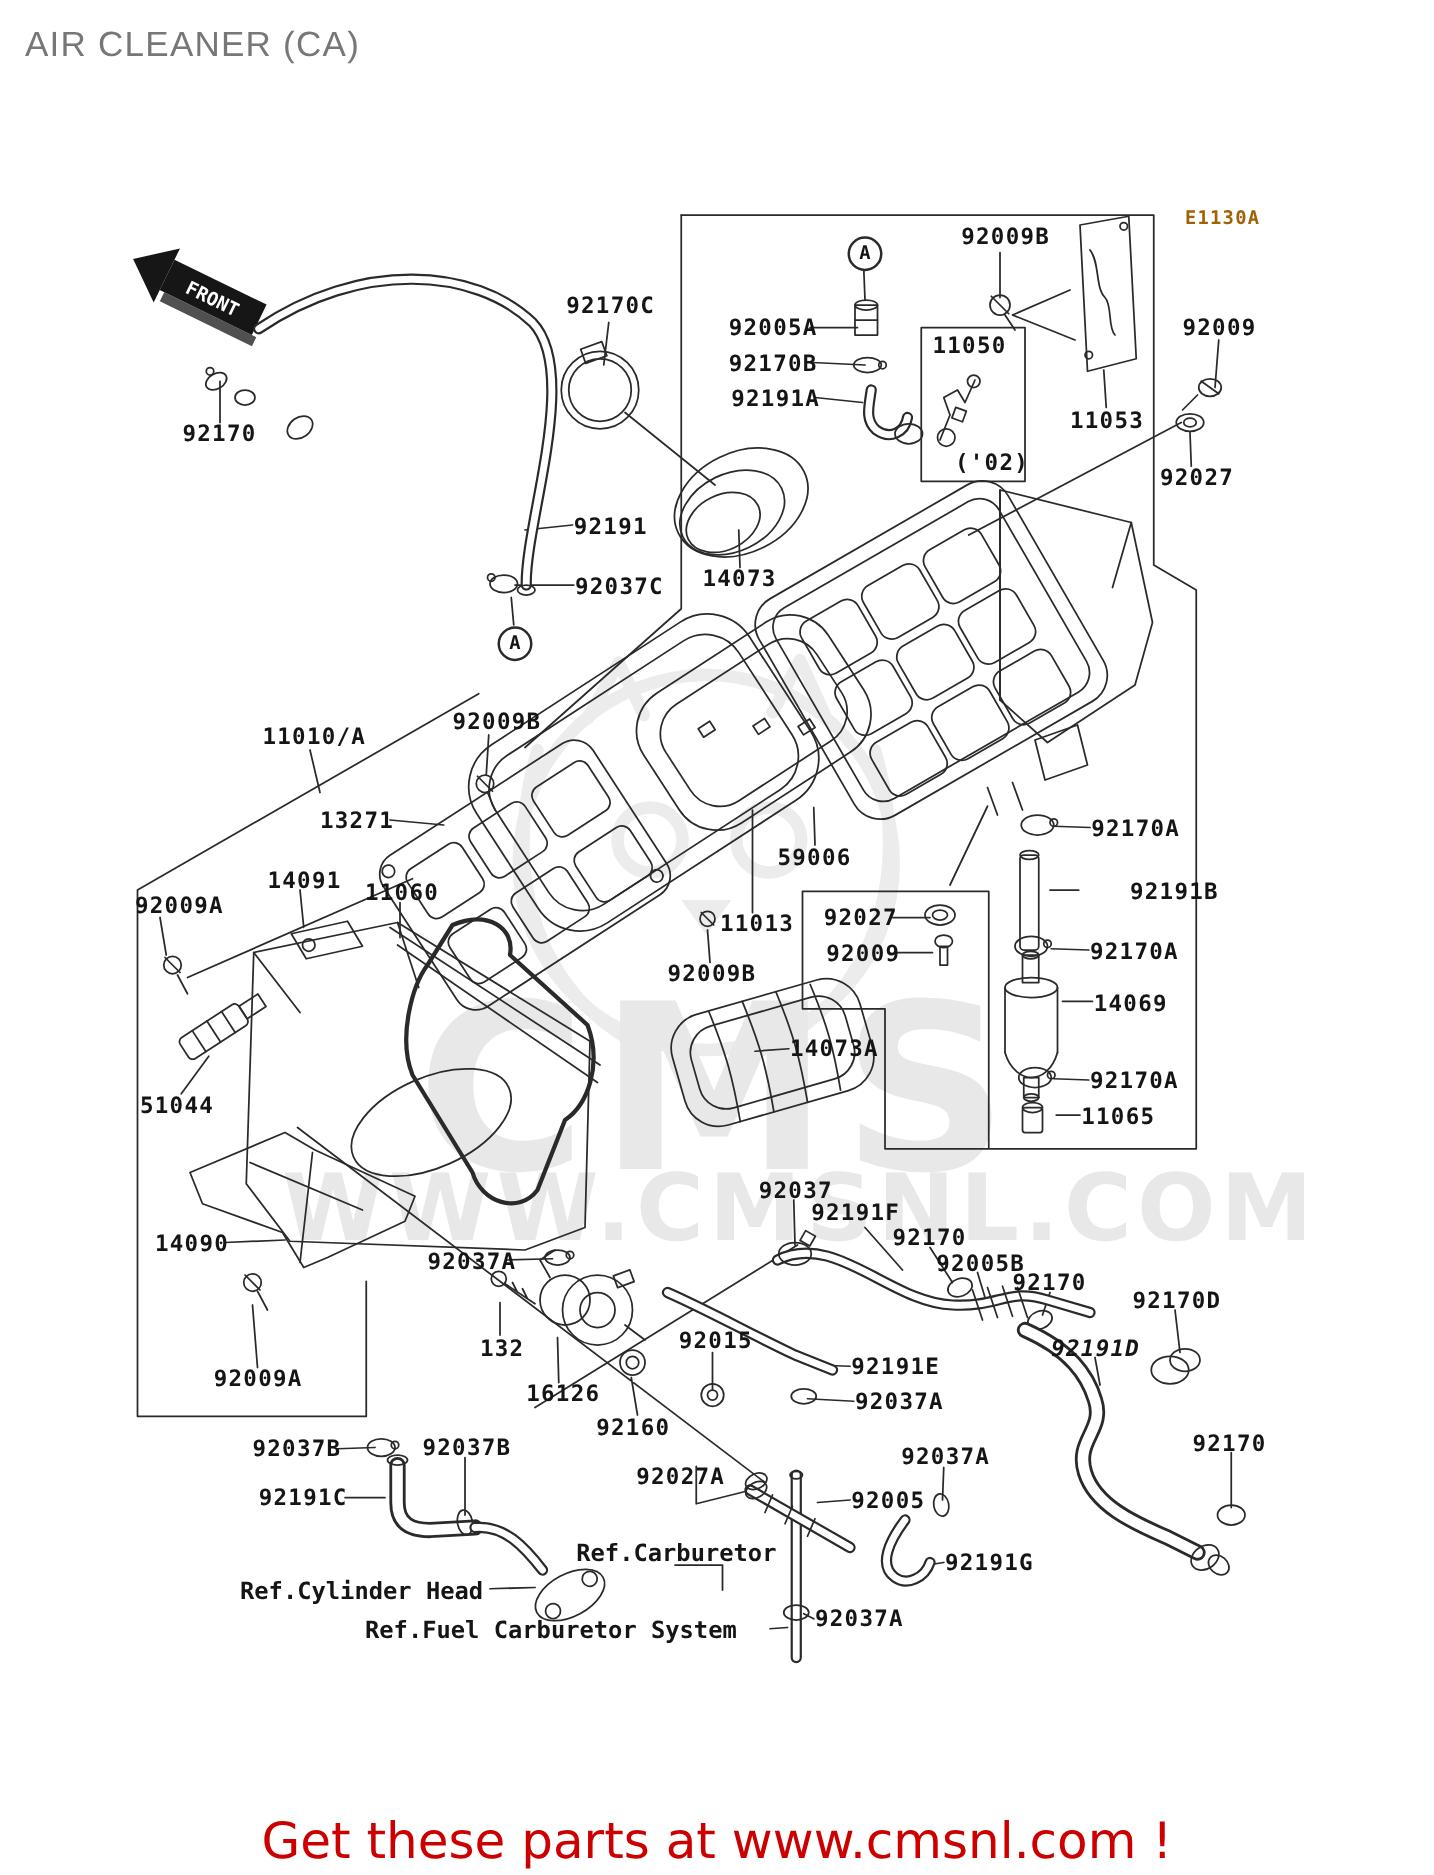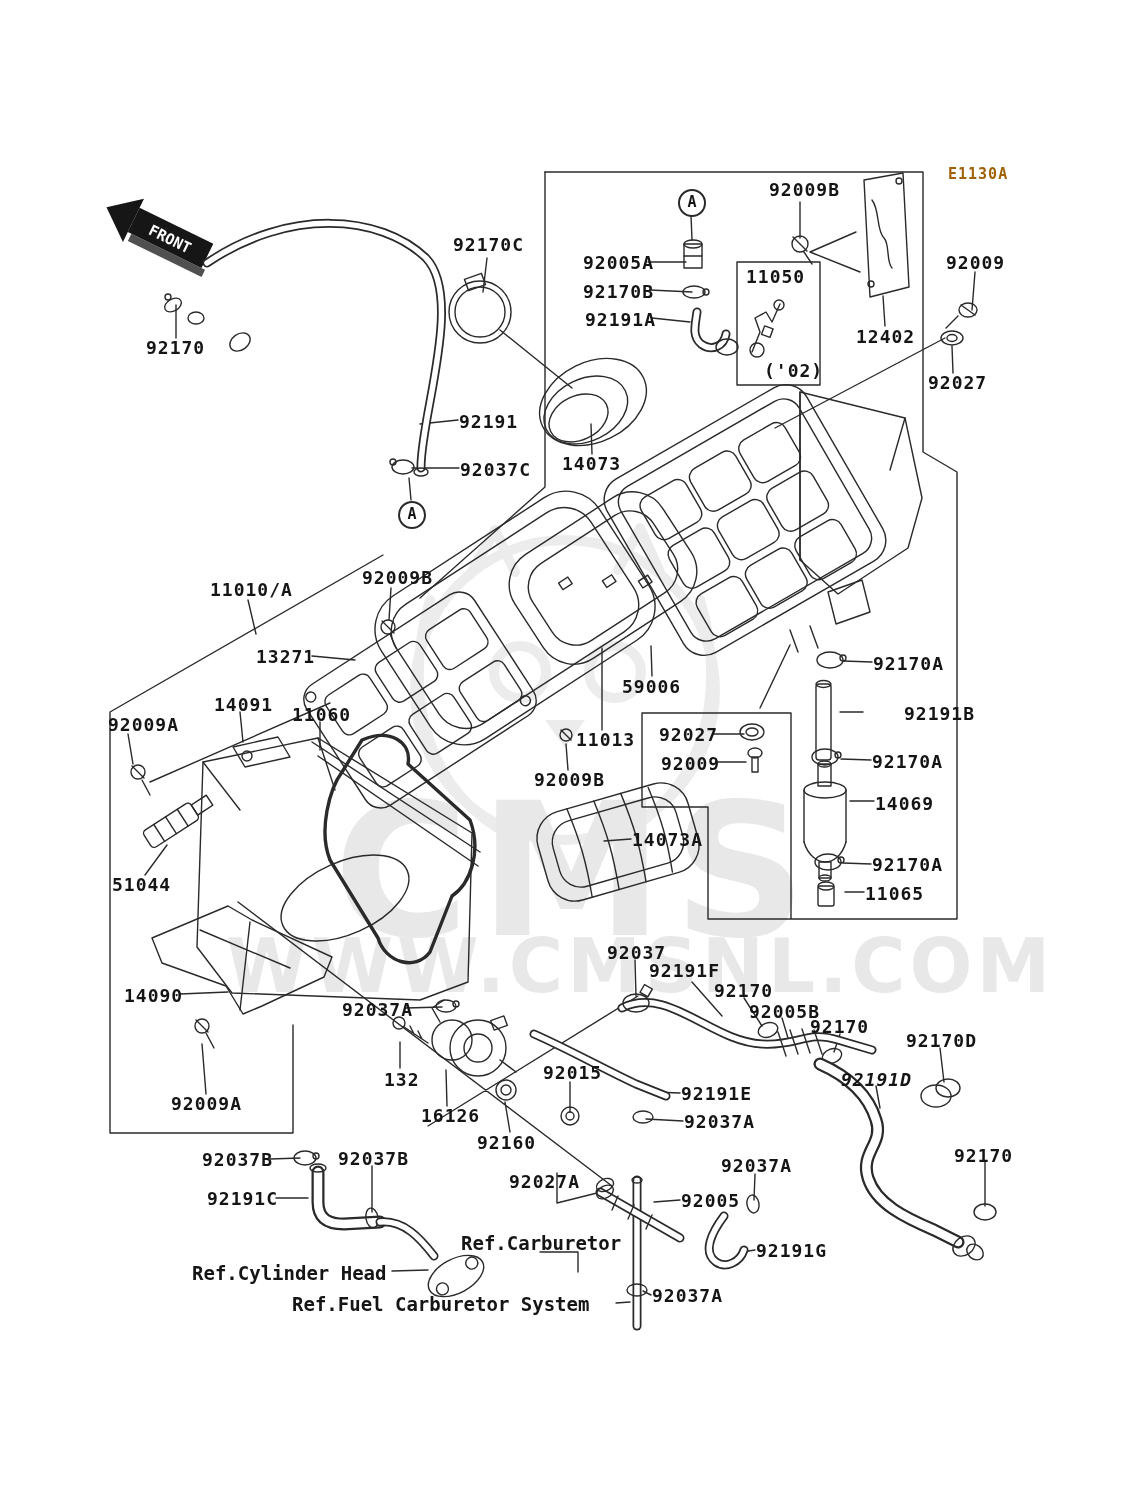--- a/index.html
+++ b/index.html
@@ -354,31 +354,32 @@
     </g>
     <g>
       <ellipse cx="446" cy="1006" rx="10" ry="6"></ellipse>
         <circle cx="456" cy="1004" r="3"></circle>
     </g>
     <g>
       <ellipse cx="605" cy="1185" rx="9" ry="6" transform="rotate(-25 605 1185)"></ellipse>
     </g>
   </svg>
 
+  <div id="page-title">AIR CLEANER (CA)</div>
   <div id="diagram-code">E1130A</div>
   <div id="labels">
       <div class="lbl" style="left: 146px; top: 339px;">92170</div>
       <div class="lbl" style="left: 453px; top: 236px;">92170C</div>
       <div class="lbl" style="left: 583px; top: 254px;">92005A</div>
       <div class="lbl" style="left: 583px; top: 283px;">92170B</div>
       <div class="lbl" style="left: 585px; top: 311px;">92191A</div>
       <div class="lbl" style="left: 769px; top: 181px;">92009B</div>
       <div class="lbl" style="left: 746px; top: 268px; text-align: right;">11050</div>
       <div class="lbl" style="left: 764px; top: 362px;">('02)</div>
-      <div class="lbl" style="left: 856px; top: 328px;">12402</div>
+      <div class="lbl" style="left: 856px; top: 328px;">11053</div>
       <div class="lbl" style="left: 946px; top: 254px;">92009</div>
       <div class="lbl" style="left: 928px; top: 374px;">92027</div>
       <div class="lbl" style="left: 459px; top: 413px;">92191</div>
       <div class="lbl" style="left: 460px; top: 461px;">92037C</div>
       <div class="lbl" style="left: 562px; top: 455px;">14073</div>
       <div class="lbl" style="left: 210px; top: 581px;">11010/A</div>
       <div class="lbl" style="left: 362px; top: 569px;">92009B</div>
       <div class="lbl" style="left: 256px; top: 648px;">13271</div>
       <div class="lbl" style="left: 622px; top: 678px;">59006</div>
       <div class="lbl" style="left: 214px; top: 696px;">14091</div>
@@ -420,14 +421,15 @@
       <div class="lbl" style="left: 681px; top: 1192px;">92005</div>
       <div class="lbl" style="left: 756px; top: 1242px;">92191G</div>
       <div class="lbl ref" style="left: 461px; top: 1234px;">Ref.Carburetor</div>
       <div class="lbl ref" style="left: 192px; top: 1264px;">Ref.Cylinder Head</div>
       <div class="lbl" style="left: 652px; top: 1287px;">92037A</div>
       <div class="lbl ref" style="left: 292px; top: 1295px;">Ref.Fuel Carburetor System</div>
       <div class="lbl" style="left: 954px; top: 1147px;">92170</div>
       <div class="callout" style="left: 678px; top: 189px;">A</div>
       <div class="callout" style="left: 398px; top: 501px;">A</div>
     </div>
+  <div id="banner">Get these parts at www.cmsnl.com !</div>
 
 </div>
 
 </body></html>

